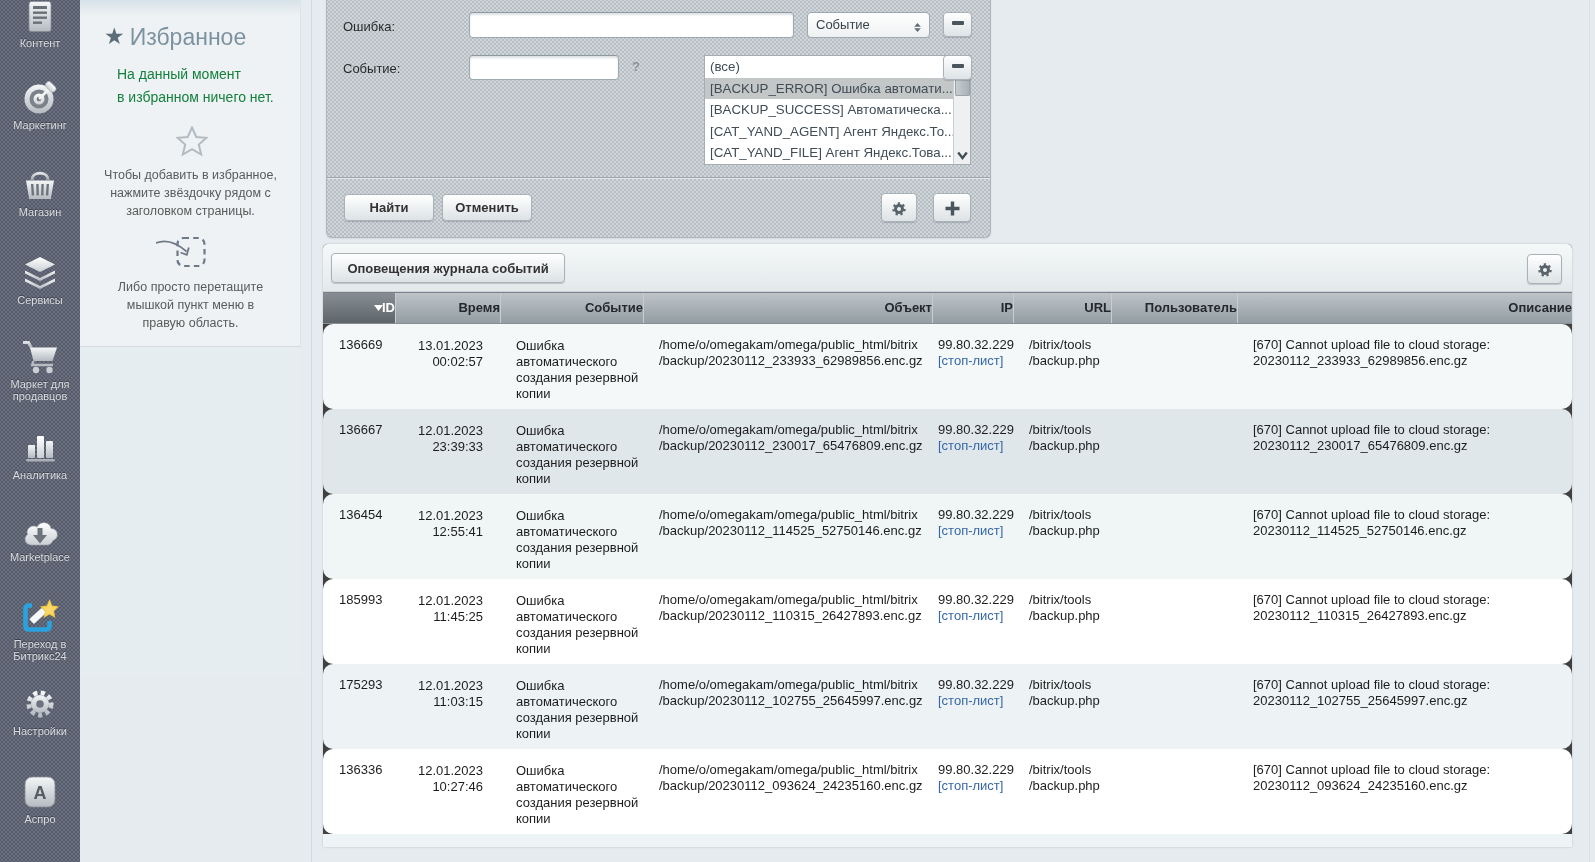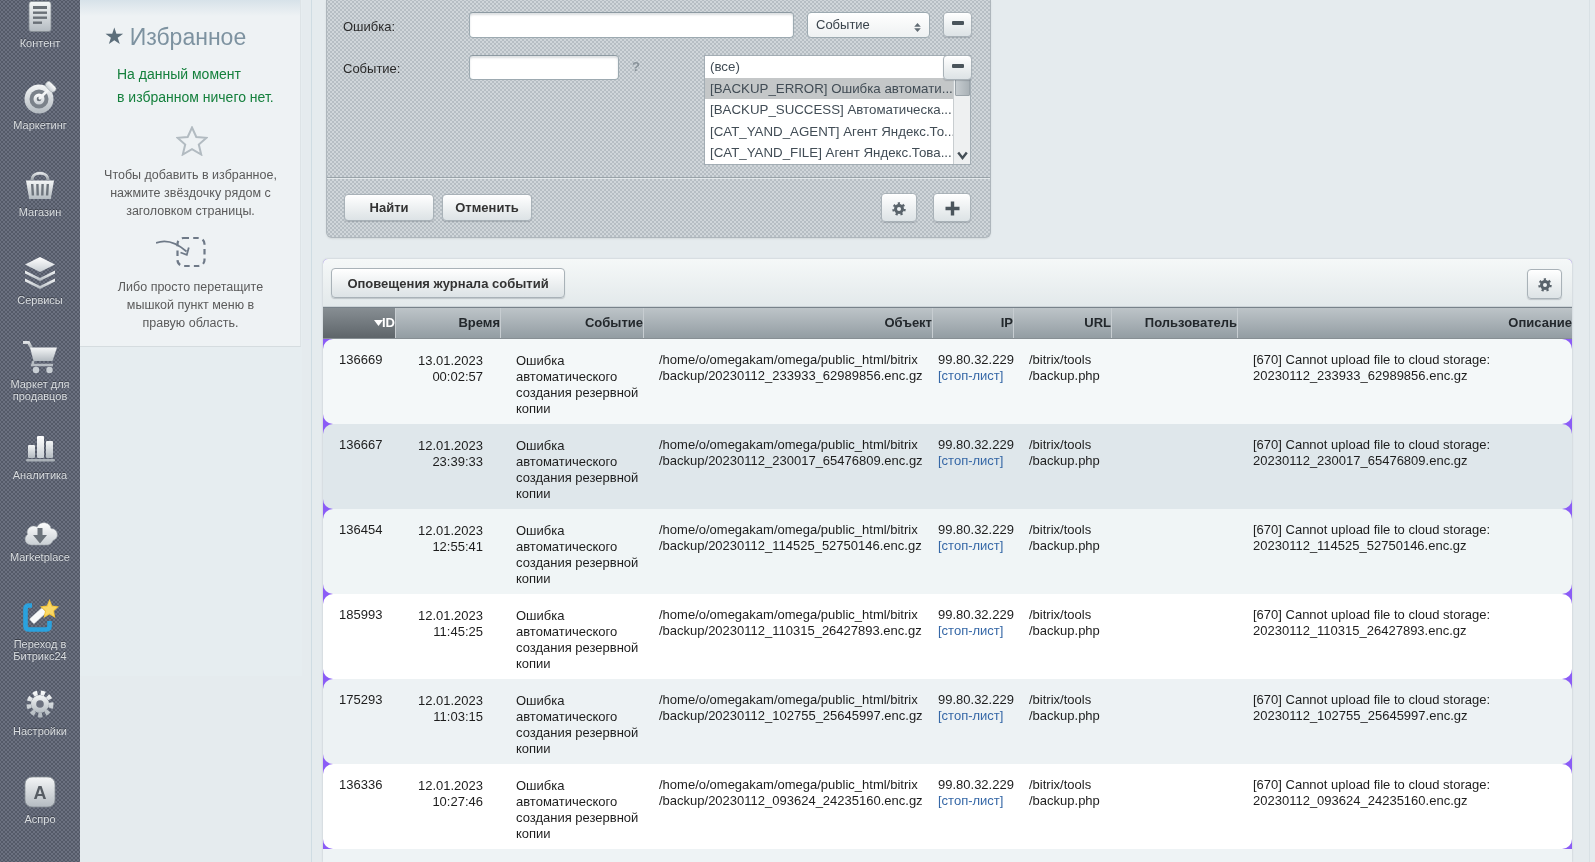--- a/index.html
+++ b/index.html
@@ -93,22 +93,22 @@
   .lsel { background:#c4c7c8; }
   #lscroll {
     position:absolute; right:0; top:0; width:17px; height:108px;
     background:#eef0f1; border-left:1px solid #c8cdd0;
   }
   .sarr { position:absolute; }
   #lthumb { position:absolute; left:1px; top:18px; width:15px; height:22px; background:linear-gradient(90deg,#c6ccd0,#aab2b7); border:1px solid #9aa3a9; border-radius:1px;}
 
   
   #card {
-    position:absolute; left:323px; top:259px; width:1249px; height:603px;
-    background:#8b5cf6;
+    position:absolute; left:323px; top:244px; width:1249px; height:603px;
+    background:#404040;
     border-radius:5px 5px 0 0;
     box-shadow:0 0 2px rgba(90,100,110,.35);
   }
   #cardtop {
     position:absolute; left:0; top:0; width:1249px; height:48px;
     background:linear-gradient(#f5f8f8,#e3e9eb);
     border-bottom:1px solid #cdd4d8;
     border-radius:5px 5px 0 0;
   }
   #thead { position:absolute; left:0; top:48px; width:1249px; height:32px;

